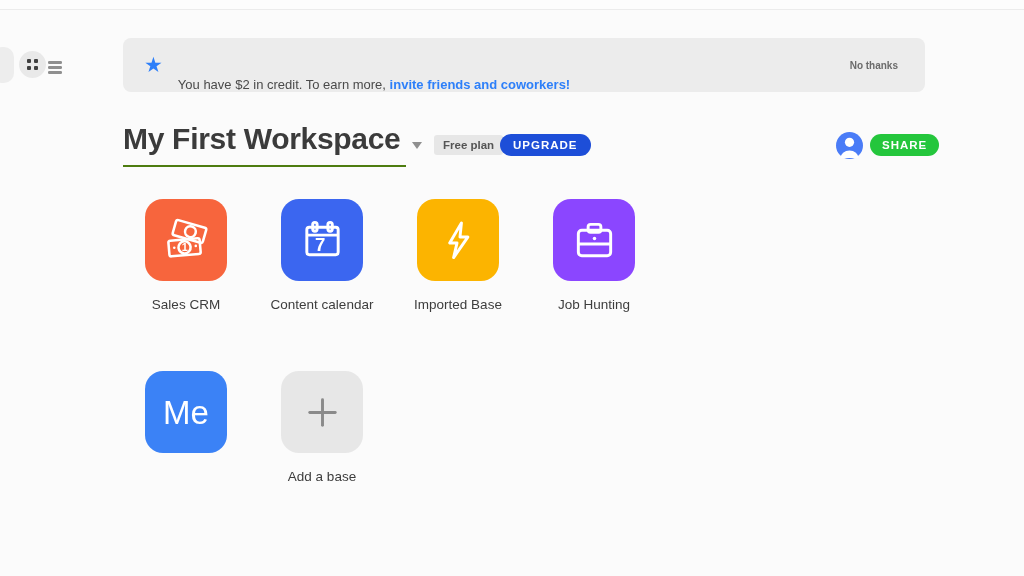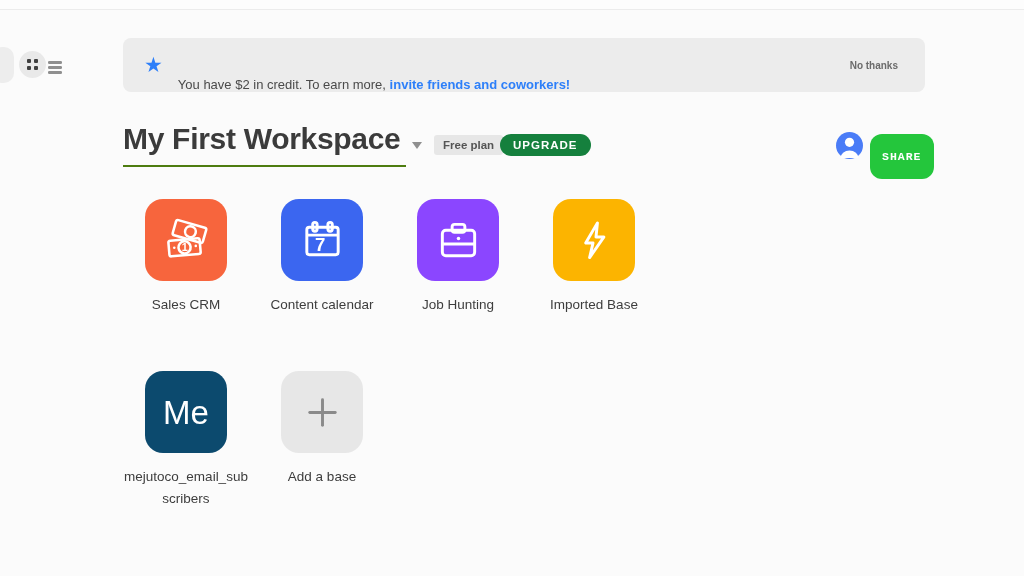--- a/index.html
+++ b/index.html
@@ -28,27 +28,27 @@
   .banner-text a { color:#2d7ff9; font-weight:bold; text-decoration:none; cursor:pointer; }
   .no-thanks { margin-left:auto; margin-right:27px; font-size:10px; font-weight:bold; color:#6b6b6b; cursor:pointer; }
 
   .ws-title { position:absolute; left:123px; top:122px; margin:0;
     font-size:30px; font-weight:bold; color:#3b3b3b; letter-spacing:-0.3px;
     border-bottom:2px solid #4d7c0f; padding:0 6px 9px 0; }
   .caret { position:absolute; left:412px; top:142px; width:0; height:0; cursor:pointer;
     border-left:5.5px solid transparent; border-right:5.5px solid transparent; border-top:7px solid #8f8f8f; }
   .plan-badge { position:absolute; left:434px; top:135px; background:#e7e7e7; color:#555;
     font-size:11.5px; font-weight:bold; padding:4px 9px; border-radius:3px; }
-  .upgrade-btn { position:absolute; left:500px; top:134px; background:#15803d; color:#fff;
+  .upgrade-btn { position:absolute; left:500px; top:134px; background:#1d4ed8; color:#fff;
     font-size:11.5px; font-weight:bold; letter-spacing:1px; padding:5px 13px; border-radius:12px;
     border:none; cursor:pointer; font-family:inherit; }
   .avatar { position:absolute; left:836px; top:132px; width:27px; height:27px; cursor:pointer; }
   .share-btn { position:absolute; left:870px; top:134px; background:#24c63c; color:#fff;
-    font-size:11.5px; font-weight:bold; letter-spacing:1px; padding:16px 12px; border-radius:12px;
-    border:none; cursor:pointer; font-family:Liberation Mono, monospace; }
+    font-size:11.5px; font-weight:bold; letter-spacing:1px; padding:5px 12px; border-radius:12px;
+    border:none; cursor:pointer; font-family:Liberation Sans, sans-serif; }
 
   .base-grid { position:absolute; left:118px; display:grid; grid-template-columns:repeat(6,136px); }
   #row1 { top:199px; }
   #row2 { top:371px; }
   .cell { display:flex; flex-direction:column; align-items:center; }
   .tile { width:82px; height:82px; border-radius:18px; display:flex; align-items:center; justify-content:center; cursor:pointer; }
   .tile svg { width:47px; height:47px; }
   .tile .initials { color:#fff; font-size:33px; line-height:1; }
   .base-label { margin-top:13px; font-size:13.5px; color:#3d3d3d; text-align:center;
     max-width:124px; word-break:break-all; line-height:1.6; }
@@ -124,47 +124,46 @@
       <line x1="8" y1="18.5" x2="40" y2="18.5"></line>
       <rect x="14" y="5.5" width="4.5" height="9" rx="2.2"></rect>
       <rect x="29.5" y="5.5" width="4.5" height="9" rx="2.2"></rect>
     </g>
     <text class="cal-day" x="21.5" y="35" font-size="19" font-weight="bold" fill="#fff" text-anchor="middle" font-family="Liberation Sans, sans-serif">7</text>
   </svg>
       </div>
     <div class="base-label">Content calendar</div>
   </div>
     <div class="cell">
+    <div class="tile" style="background: rgb(252, 180, 0);">
+        <svg viewBox="0 0 48 48">
+    <path d="M27 6 L15 26.5 h7.5 L19 41.5 L33.5 20.5 H25.5 L27 6 z" fill="none" stroke="#fff" stroke-width="3" stroke-linejoin="round"></path>
+  </svg>
+      </div>
+    <div class="base-label">Imported Base</div>
+  </div>
+    <div class="cell">
     <div class="tile" style="background: rgb(139, 70, 255);">
         <svg viewBox="0 0 48 48">
     <g fill="none" stroke="#fff" stroke-width="3" stroke-linejoin="round">
       <rect x="17.5" y="7.5" width="13" height="8" rx="2.5"></rect>
       <rect x="7.5" y="13.5" width="33" height="26" rx="3.5"></rect>
       <line x1="7.5" y1="27.5" x2="40.5" y2="27.5"></line>
     </g>
     <circle cx="24" cy="22" r="1.8" fill="#fff"></circle>
   </svg>
       </div>
     <div class="base-label">Job Hunting</div>
   </div>
-    <div class="cell">
-    <div class="tile" style="background: rgb(252, 180, 0);">
-        <svg viewBox="0 0 48 48">
-    <path d="M27 6 L15 26.5 h7.5 L19 41.5 L33.5 20.5 H25.5 L27 6 z" fill="none" stroke="#fff" stroke-width="3" stroke-linejoin="round"></path>
-  </svg>
-      </div>
-    <div class="base-label">Imported Base</div>
-  </div>
   </div>
 <div class="base-grid" id="row2">
     <div class="cell">
-    <div class="tile" style="background: #0c4a6e;">
+    <div class="tile" style="background: #3b82f6;">
         <span class="initials">Me</span>
       </div>
-    <div class="base-label">mejutoco_email_subscribers</div>
   </div>
     <div class="cell">
     <div class="tile" style="background: rgb(231, 231, 231);">
         <svg viewBox="0 0 48 48">
     <g stroke="#8a8a8a" stroke-width="3" stroke-linecap="round">
       <line x1="24" y1="11" x2="24" y2="37"></line>
       <line x1="11" y1="24" x2="37" y2="24"></line>
     </g>
   </svg>
       </div>

